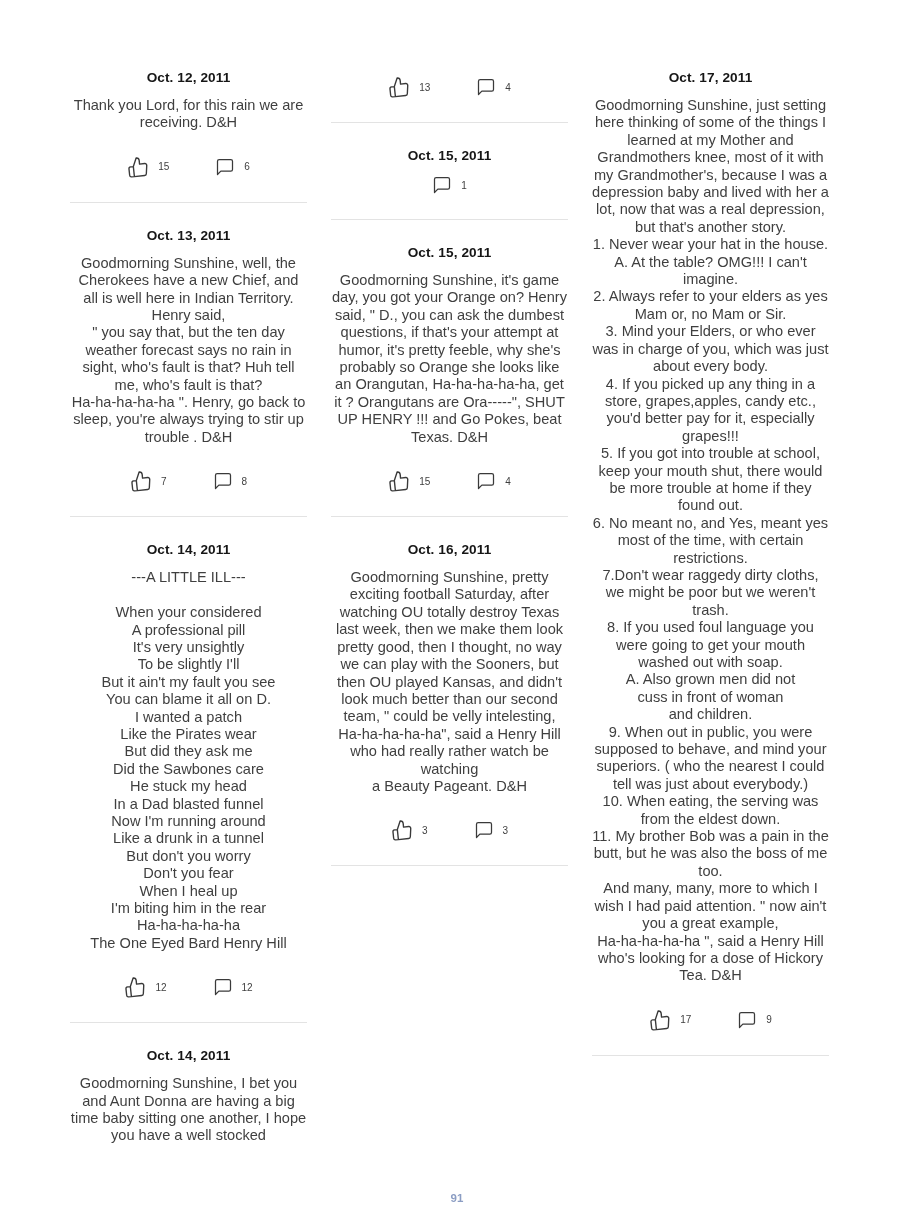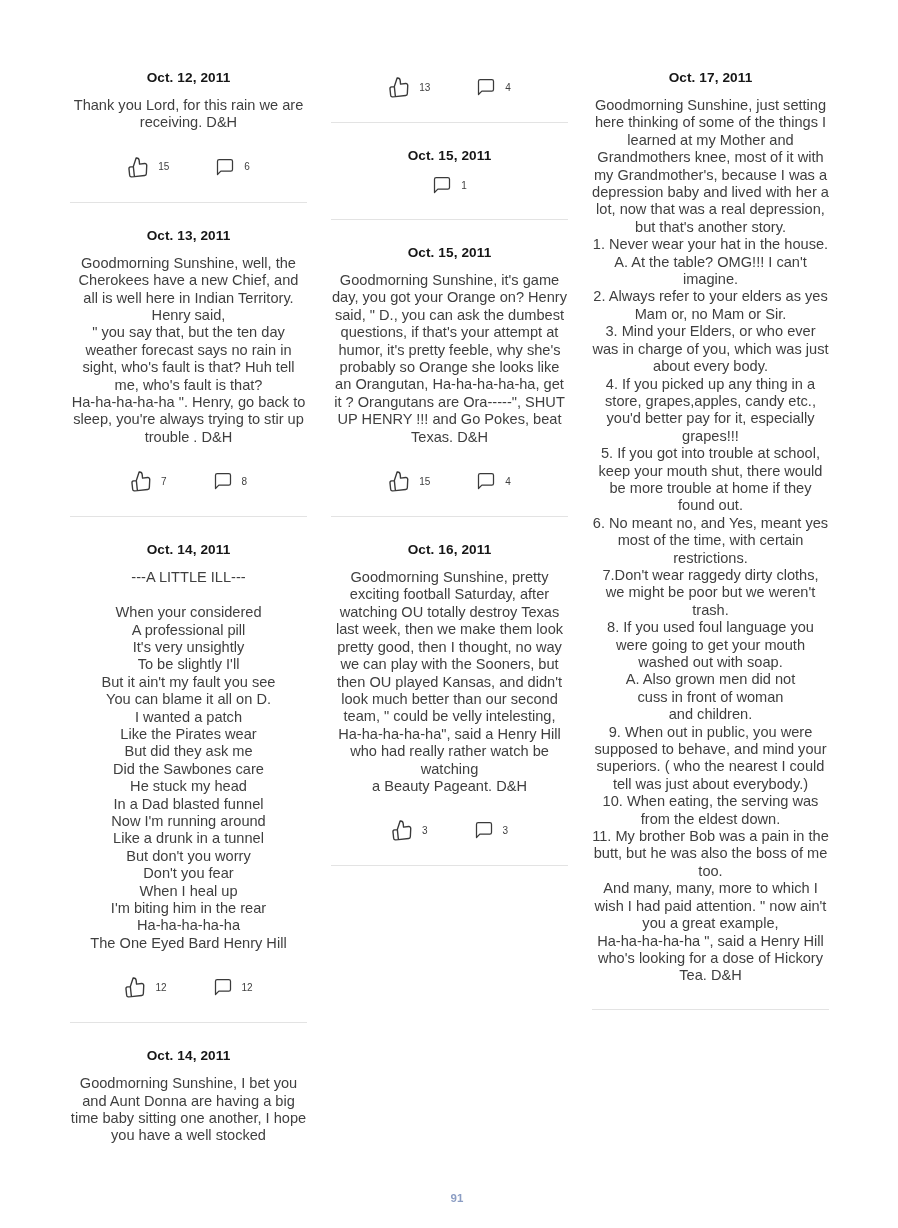--- a/index.html
+++ b/index.html
@@ -250,20 +250,34 @@
 7.Don't wear raggedy dirty cloths, we might be poor but we weren't trash.
 8. If you used foul language you were going to get your mouth washed out with soap.
 A. Also grown men did not
 cuss in front of woman
 and children.
 9. When out in public, you were supposed to behave, and mind your superiors. ( who the nearest I could tell was just about everybody.)
 10. When eating, the serving was from the eldest down.
 11. My brother Bob was a pain in the butt, but he was also the boss of me too.
 And many, many, more to which I wish I had paid attention. " now ain't you a great example,
 Ha-ha-ha-ha-ha ", said a Henry Hill who's looking for a dose of Hickory Tea. D&amp;H</p>
+      <div class="stats">
+        <span class="stat">
+          <svg class="thumb-icon" width="22" height="22" viewBox="0 0 24 24" fill="none" stroke="currentColor" stroke-width="1.5" stroke-linecap="round" stroke-linejoin="round">
+              <path d="M14 9V5a3 3 0 0 0-3-3l-4 9v11h11.28a2 2 0 0 0 2-1.7l1.38-9a2 2 0 0 0-2-2.3zM7 22H4a2 2 0 0 1-2-2v-7a2 2 0 0 1 2-2h3"></path>
+            </svg>
+          <span class="stat-count">17</span>
+        </span>
+        <span class="stat">
+          <svg width="20" height="20" viewBox="0 0 24 24" fill="none" stroke="currentColor" stroke-width="1.5" stroke-linecap="round" stroke-linejoin="round">
+              <path d="M21 15a2 2 0 0 1-2 2H7l-4 4V5a2 2 0 0 1 2-2h14a2 2 0 0 1 2 2z"></path>
+            </svg>
+          <span class="stat-count">9</span>
+        </span>
+      </div>
       <hr class="divider">
     </article>
 
   </section>
 
 </div>
 
 <div class="page-number">91</div>
 
 </body></html>

